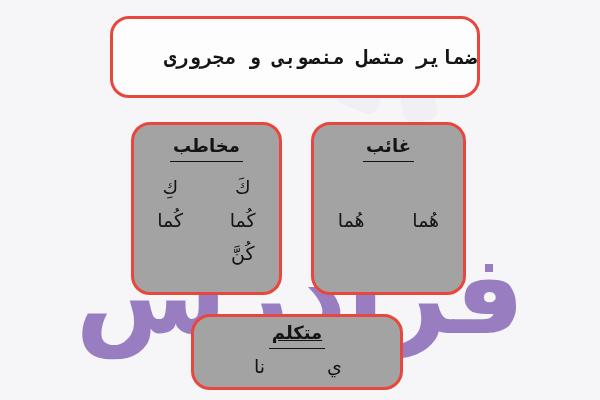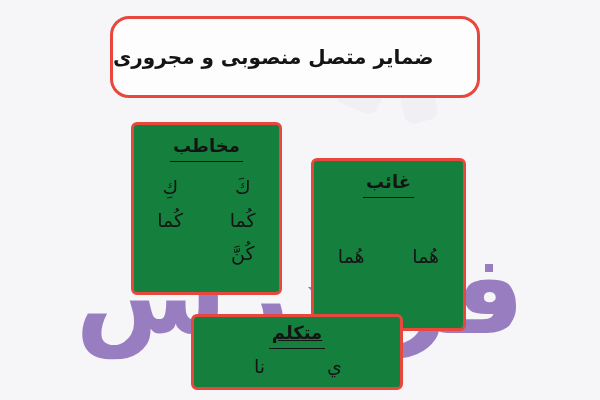--- a/index.html
+++ b/index.html
@@ -15,44 +15,44 @@
     z-index:0;white-space:nowrap;pointer-events:none;user-select:none;
   }
   .wm-shape{
     position:absolute;background:#f0f0f4;border-radius:10px;z-index:0;
     pointer-events:none;
   }
   .wm-shape.a{width:44px;height:44px;left:340px;top:66px;transform:rotate(22deg);}
   .wm-shape.b{width:34px;height:34px;left:402px;top:88px;transform:rotate(-14deg);}
   .box{
     position:absolute;box-sizing:border-box;z-index:1;
-    border:3px solid #e8473e;background:#15803d;
-    border-radius:6px;text-align:center;direction:rtl;
+    border:3px solid #e8473e;background:#a3a3a3;
+    border-radius:19px;text-align:center;direction:rtl;
   }
   .title-box{
     left:110px;top:16px;width:370px;height:82px;
     background:#fdfdfe;border-radius:19px;
-    display:flex;align-items:center;justify-content:flex-end;
+    display:flex;align-items:center;justify-content:flex-start;font-family:Liberation Mono, monospace;
   }
   .title-box .title{
     font-size:20px;font-weight:700;letter-spacing:0;
   }
   .group-header{
     display:inline-block;margin-top:11px;padding:0 3px 4px 3px;
     font-size:18px;font-weight:700;border-bottom:1.6px solid #141414;
     line-height:1.15;
   }
   .rows{margin-top:9px;}
   .row{
     display:grid;grid-template-columns:1fr 1fr;align-items:center;
     height:33px;font-size:19px;line-height:33px;
   }
   .cell{display:block;}
   .box-mokhatab{left:131px;top:122px;width:151px;height:173px;}
-  .box-ghaeb{left:311px;top:122px;width:155px;height:173px;margin-top:36px;}
+  .box-ghaeb{left:311px;top:122px;width:155px;height:173px;}
   .box-motakallem{left:191px;top:314px;width:212px;height:76px;}
   .box-motakallem .group-header{margin-top:6px;text-decoration:underline;}
   .box-motakallem .rows{margin-top:2px;}
   .box-motakallem .row{padding:0 28px;height:30px;line-height:30px;}
 </style>
 </head>
 <body>
 
 <div class="watermark">فرادرس</div>
 <div class="wm-shape a"></div>

